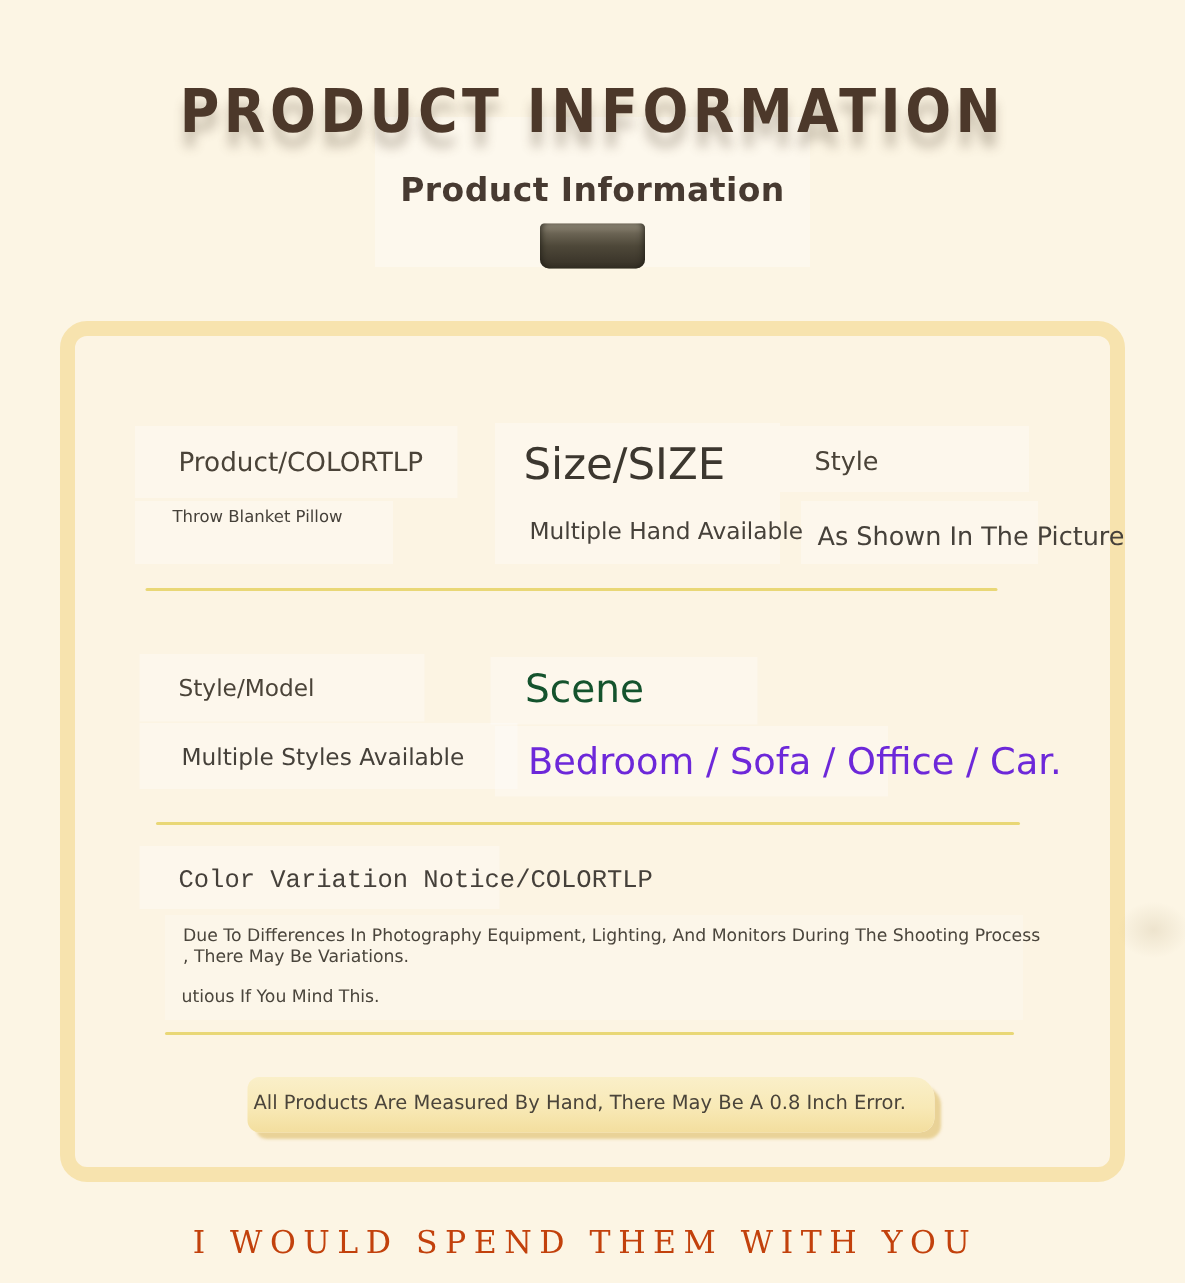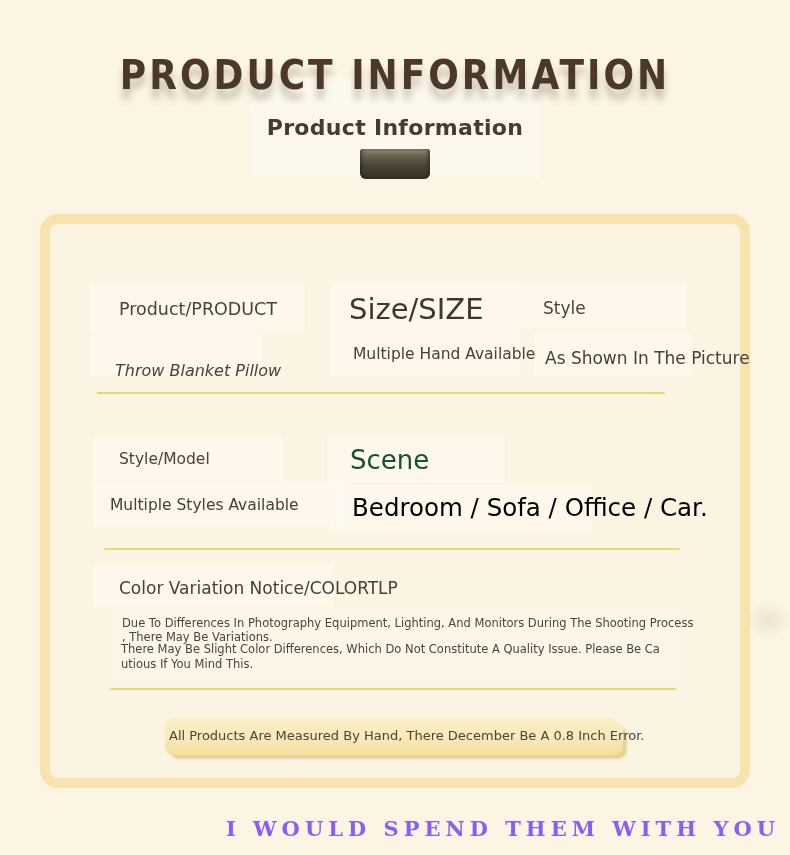--- a/index.html
+++ b/index.html
@@ -38,53 +38,53 @@
   .s7{left:93px;top:420px;width:190px;height:45px;}
   .s8{left:327px;top:422px;width:178px;height:45px;}
   .s9{left:93px;top:466px;width:252px;height:44px;}
   .s10{left:330px;top:468px;width:262px;height:47px;}
   .s11{left:93px;top:548px;width:240px;height:42px;}
   .s12{left:110px;top:594px;width:572px;height:70px;background:rgba(255,255,255,0.22);}
 
   .field-label{color:#48412F;color:#4A4338;white-space:nowrap;}
   .field-value{color:#46413A;white-space:nowrap;}
   .f1l{left:119px;top:283px;font-size:17.5px;}
-  .f1v{left:115px;top:345px;font-size:16px;font-style:italic;}
+  .f1v{left:115px;top:322px;font-size:11px;}
   .f2l{left:349px;top:276px;font-size:29px;color:#3C372F;}
   .f2v{left:353px;top:329px;font-size:15.5px;}
   .f3l{left:543px;top:282px;font-size:17px;}
   .f3v{left:545px;top:332px;font-size:17px;}
   .f4l{left:119px;top:434px;font-size:15.5px;}
-  .f4v{left:110px;top:480px;font-size:15.5px;}
+  .f4v{left:121px;top:480px;font-size:15.5px;}
   .f5l{left:350px;top:429px;font-size:26px;color:#14532d;}
-  .f5v{left:352px;top:477px;font-size:24.5px;color:#000000;}
+  .f5v{left:352px;top:477px;font-size:24.5px;color:#6d28d9;}
 
   .divider{height:2px;background:#E9D776;border-radius:1px;}
   .d1{left:97px;top:376px;width:568px;}
   .d2{left:104px;top:532px;width:576px;}
   .d3{left:110px;top:672px;width:566px;}
 
-  .notice-heading{left:119px;top:562px;font-size:17px;color:#45403A;white-space:nowrap;}
+  .notice-heading{left:119px;top:562px;font-size:17px;color:#45403A;white-space:nowrap;font-family:Liberation Mono, monospace;}
   .notice-line{font-size:11.5px;color:#4A453C;white-space:nowrap;text-align:center;}
   .nl1{left:122px;top:600px;}
   .nl2{left:122px;top:614px;}
   .nl3{left:121px;top:626px;}
   .nl4{left:121px;top:641px;}
 
   .note-bar{
     left:165px;top:702px;width:458px;height:37px;border-radius:8px 14px 10px 8px;
     background:linear-gradient(180deg,#FAEFC9 0%,#F8E9B6 55%,#F3DE9E 100%);
     box-shadow:5px 5px 2px -1px rgba(222,192,110,0.65);
   }
   .note-text{left:169px;top:712px;font-size:13px;color:#4A443A;white-space:nowrap;}
 
   .footer-tagline{
-    left:0;width:780px;top:800px;text-align:right;
-    font-family:"DejaVu Serif",serif;font-size:21px;font-weight:700;
-    letter-spacing:5px;color:#8b5cf6;white-space:nowrap;
+    left:0;width:780px;top:800px;text-align:center;
+    font-family:"DejaVu Serif",serif;font-size:21px;font-weight:400;
+    letter-spacing:5px;color:#c2410c;white-space:nowrap;
   }
   .edge-smudge{
     left:745px;top:585px;width:48px;height:38px;border-radius:50%;
     background:radial-gradient(ellipse at center, rgba(186,166,126,0.22) 0%, rgba(186,166,126,0) 70%);
   }
 </style>
 </head>
 <body>
 
 <div class="canvas">
@@ -102,40 +102,39 @@
   <div class="abs sheen s4"></div>
   <div class="abs sheen s5"></div>
   <div class="abs sheen s6"></div>
   <div class="abs sheen s7"></div>
   <div class="abs sheen s8"></div>
   <div class="abs sheen s9"></div>
   <div class="abs sheen s10"></div>
   <div class="abs sheen s11"></div>
   <div class="abs sheen s12"></div>
 
-  <div class="abs field-label f1l">Product/PRODUCT</div>
+  <div class="abs field-label f1l">Product/COLORTLP</div>
   <div class="abs field-value f1v">Throw Blanket Pillow</div>
   <div class="abs field-label f2l">Size/SIZE</div>
   <div class="abs field-value f2v">Multiple Hand Available</div>
   <div class="abs field-label f3l">Style</div>
   <div class="abs field-value f3v">As Shown In The Picture</div>
   <div class="abs divider d1"></div>
 
   <div class="abs field-label f4l">Style/Model</div>
   <div class="abs field-value f4v">Multiple Styles Available</div>
   <div class="abs field-label f5l">Scene</div>
   <div class="abs field-value f5v">Bedroom / Sofa / Office / Car.</div>
   <div class="abs divider d2"></div>
 
   <div class="abs notice-heading">Color Variation Notice/COLORTLP</div>
   <div class="abs notice-line nl1">Due To Differences In Photography Equipment, Lighting, And Monitors During The Shooting Process</div>
   <div class="abs notice-line nl2">, There May Be Variations.</div>
-  <div class="abs notice-line nl3">There May Be Slight Color Differences, Which Do Not Constitute A Quality Issue. Please Be Ca</div>
   <div class="abs notice-line nl4">utious If You Mind This.</div>
   <div class="abs divider d3"></div>
 
   <div class="abs note-bar"></div>
-  <div class="abs note-text">All Products Are Measured By Hand, There December Be A 0.8 Inch Error.</div>
+  <div class="abs note-text">All Products Are Measured By Hand, There May Be A 0.8 Inch Error.</div>
 
   <div class="abs footer-tagline">I WOULD SPEND THEM WITH YOU</div>
   <div class="abs edge-smudge"></div>
 
 </div>
 
 </body></html>

